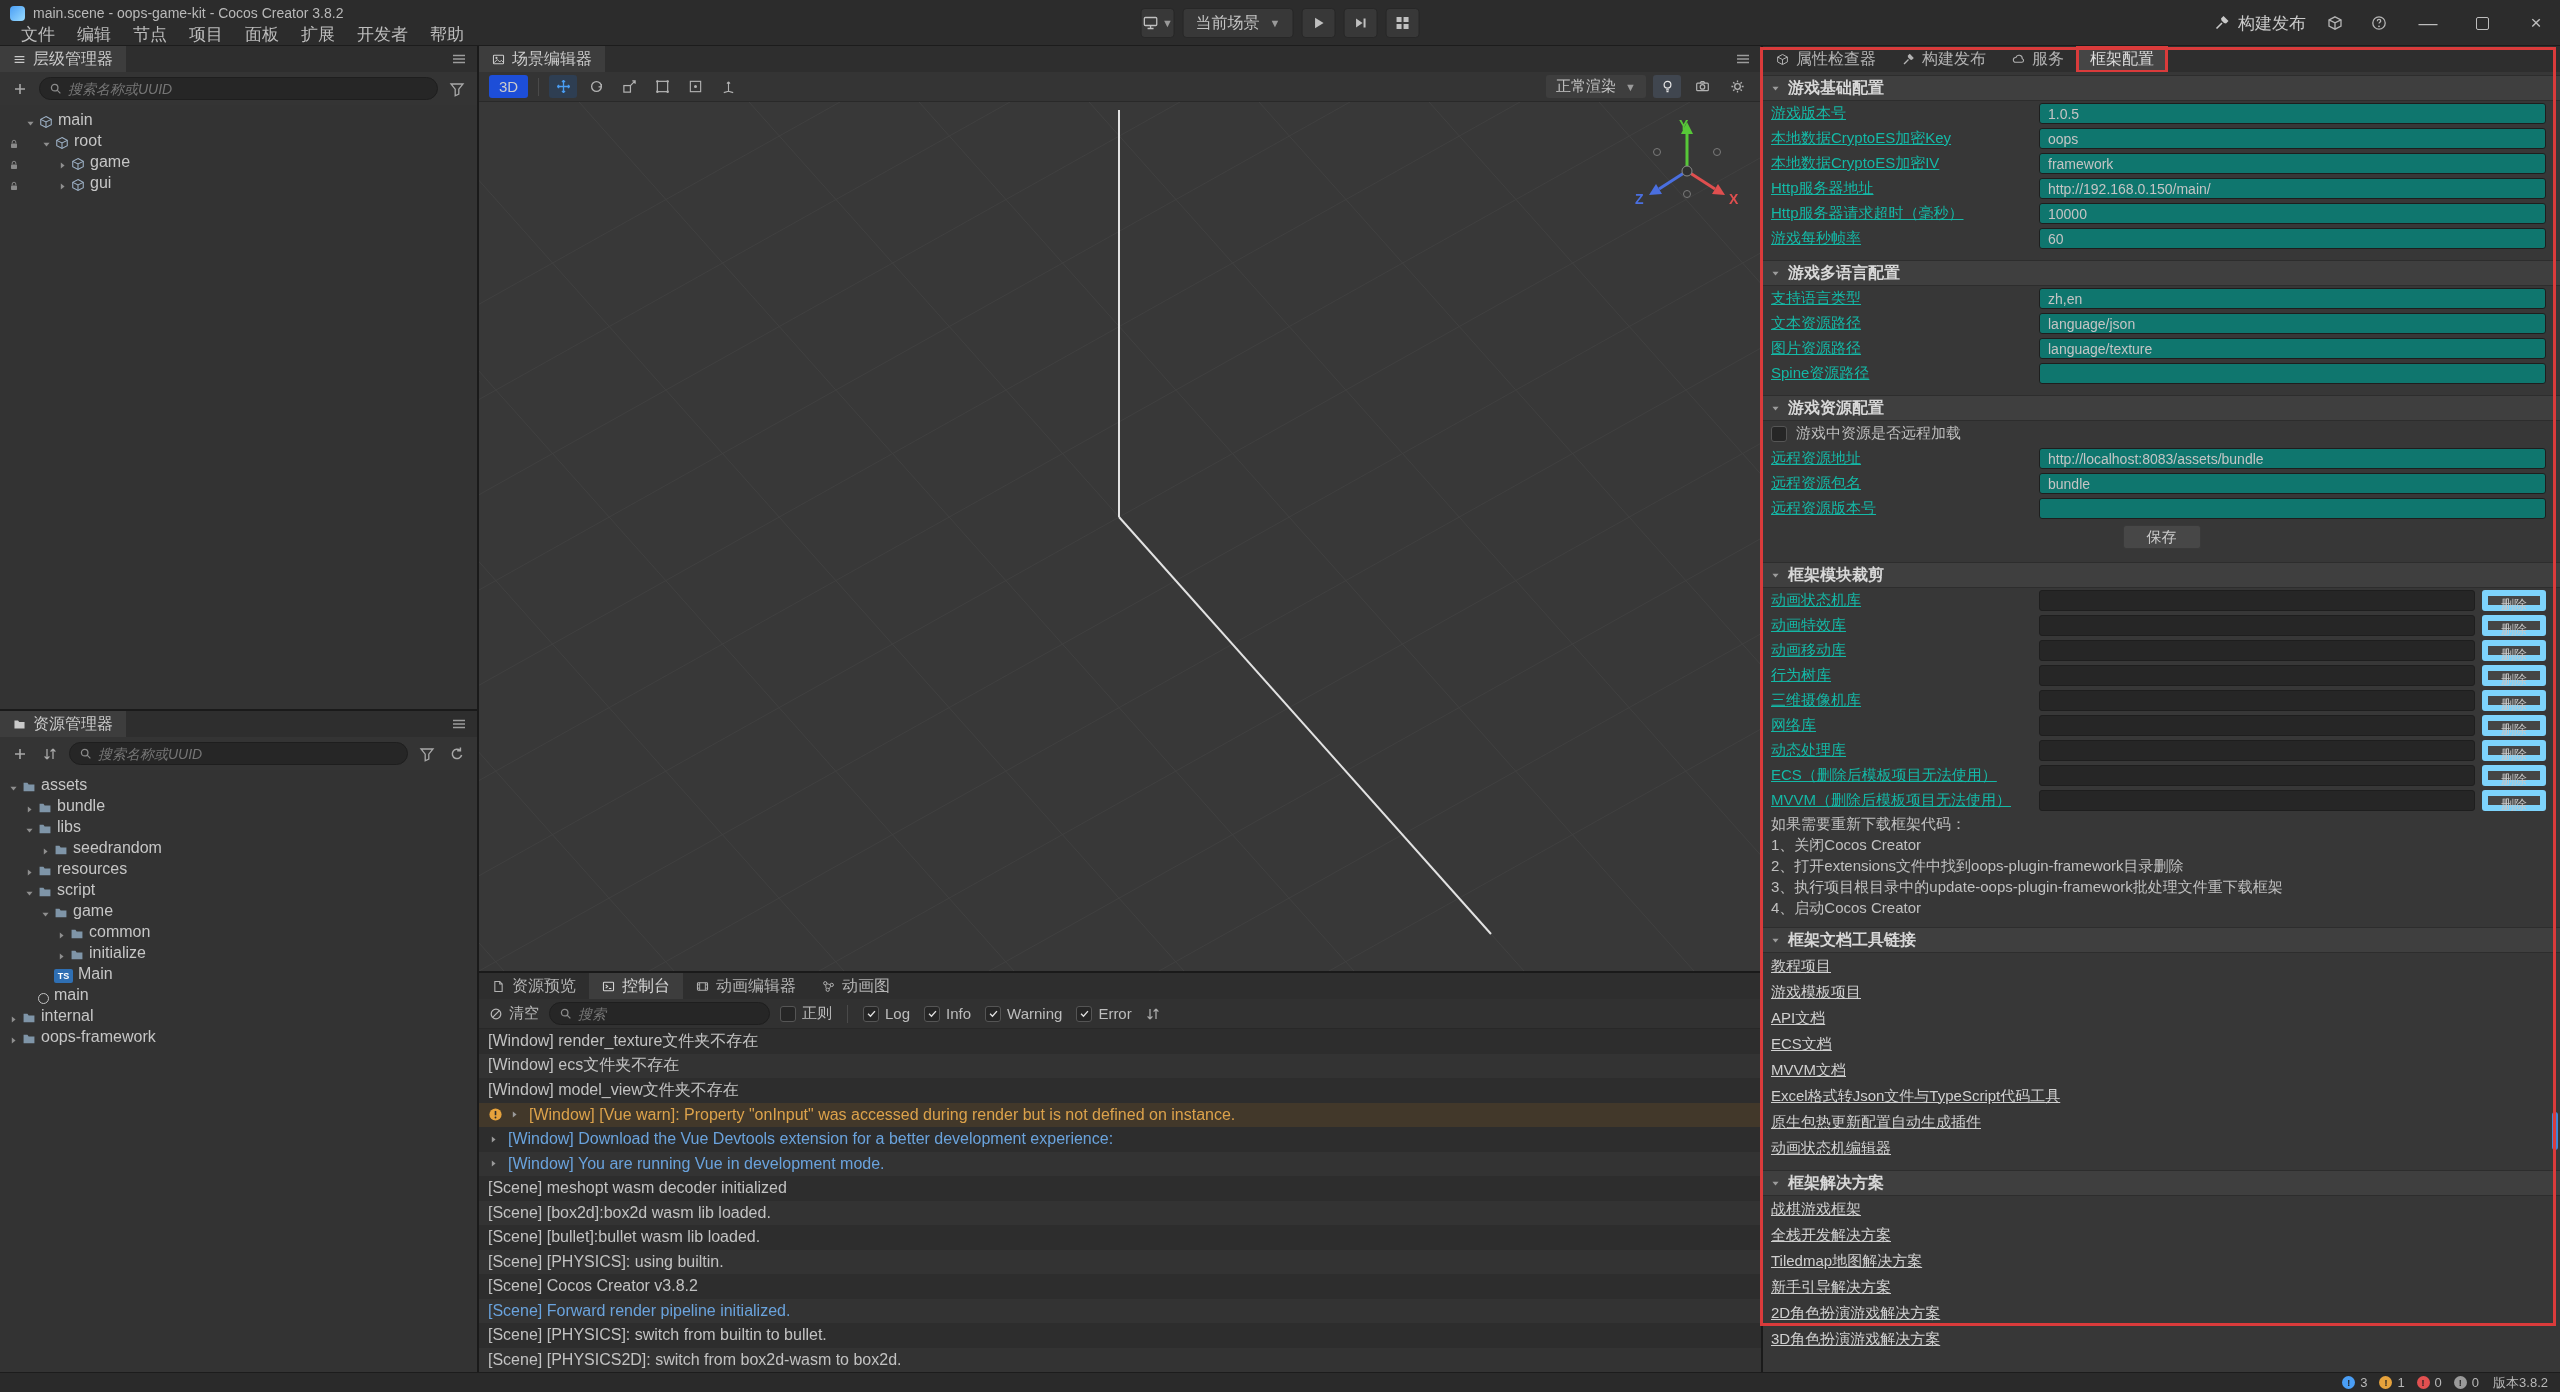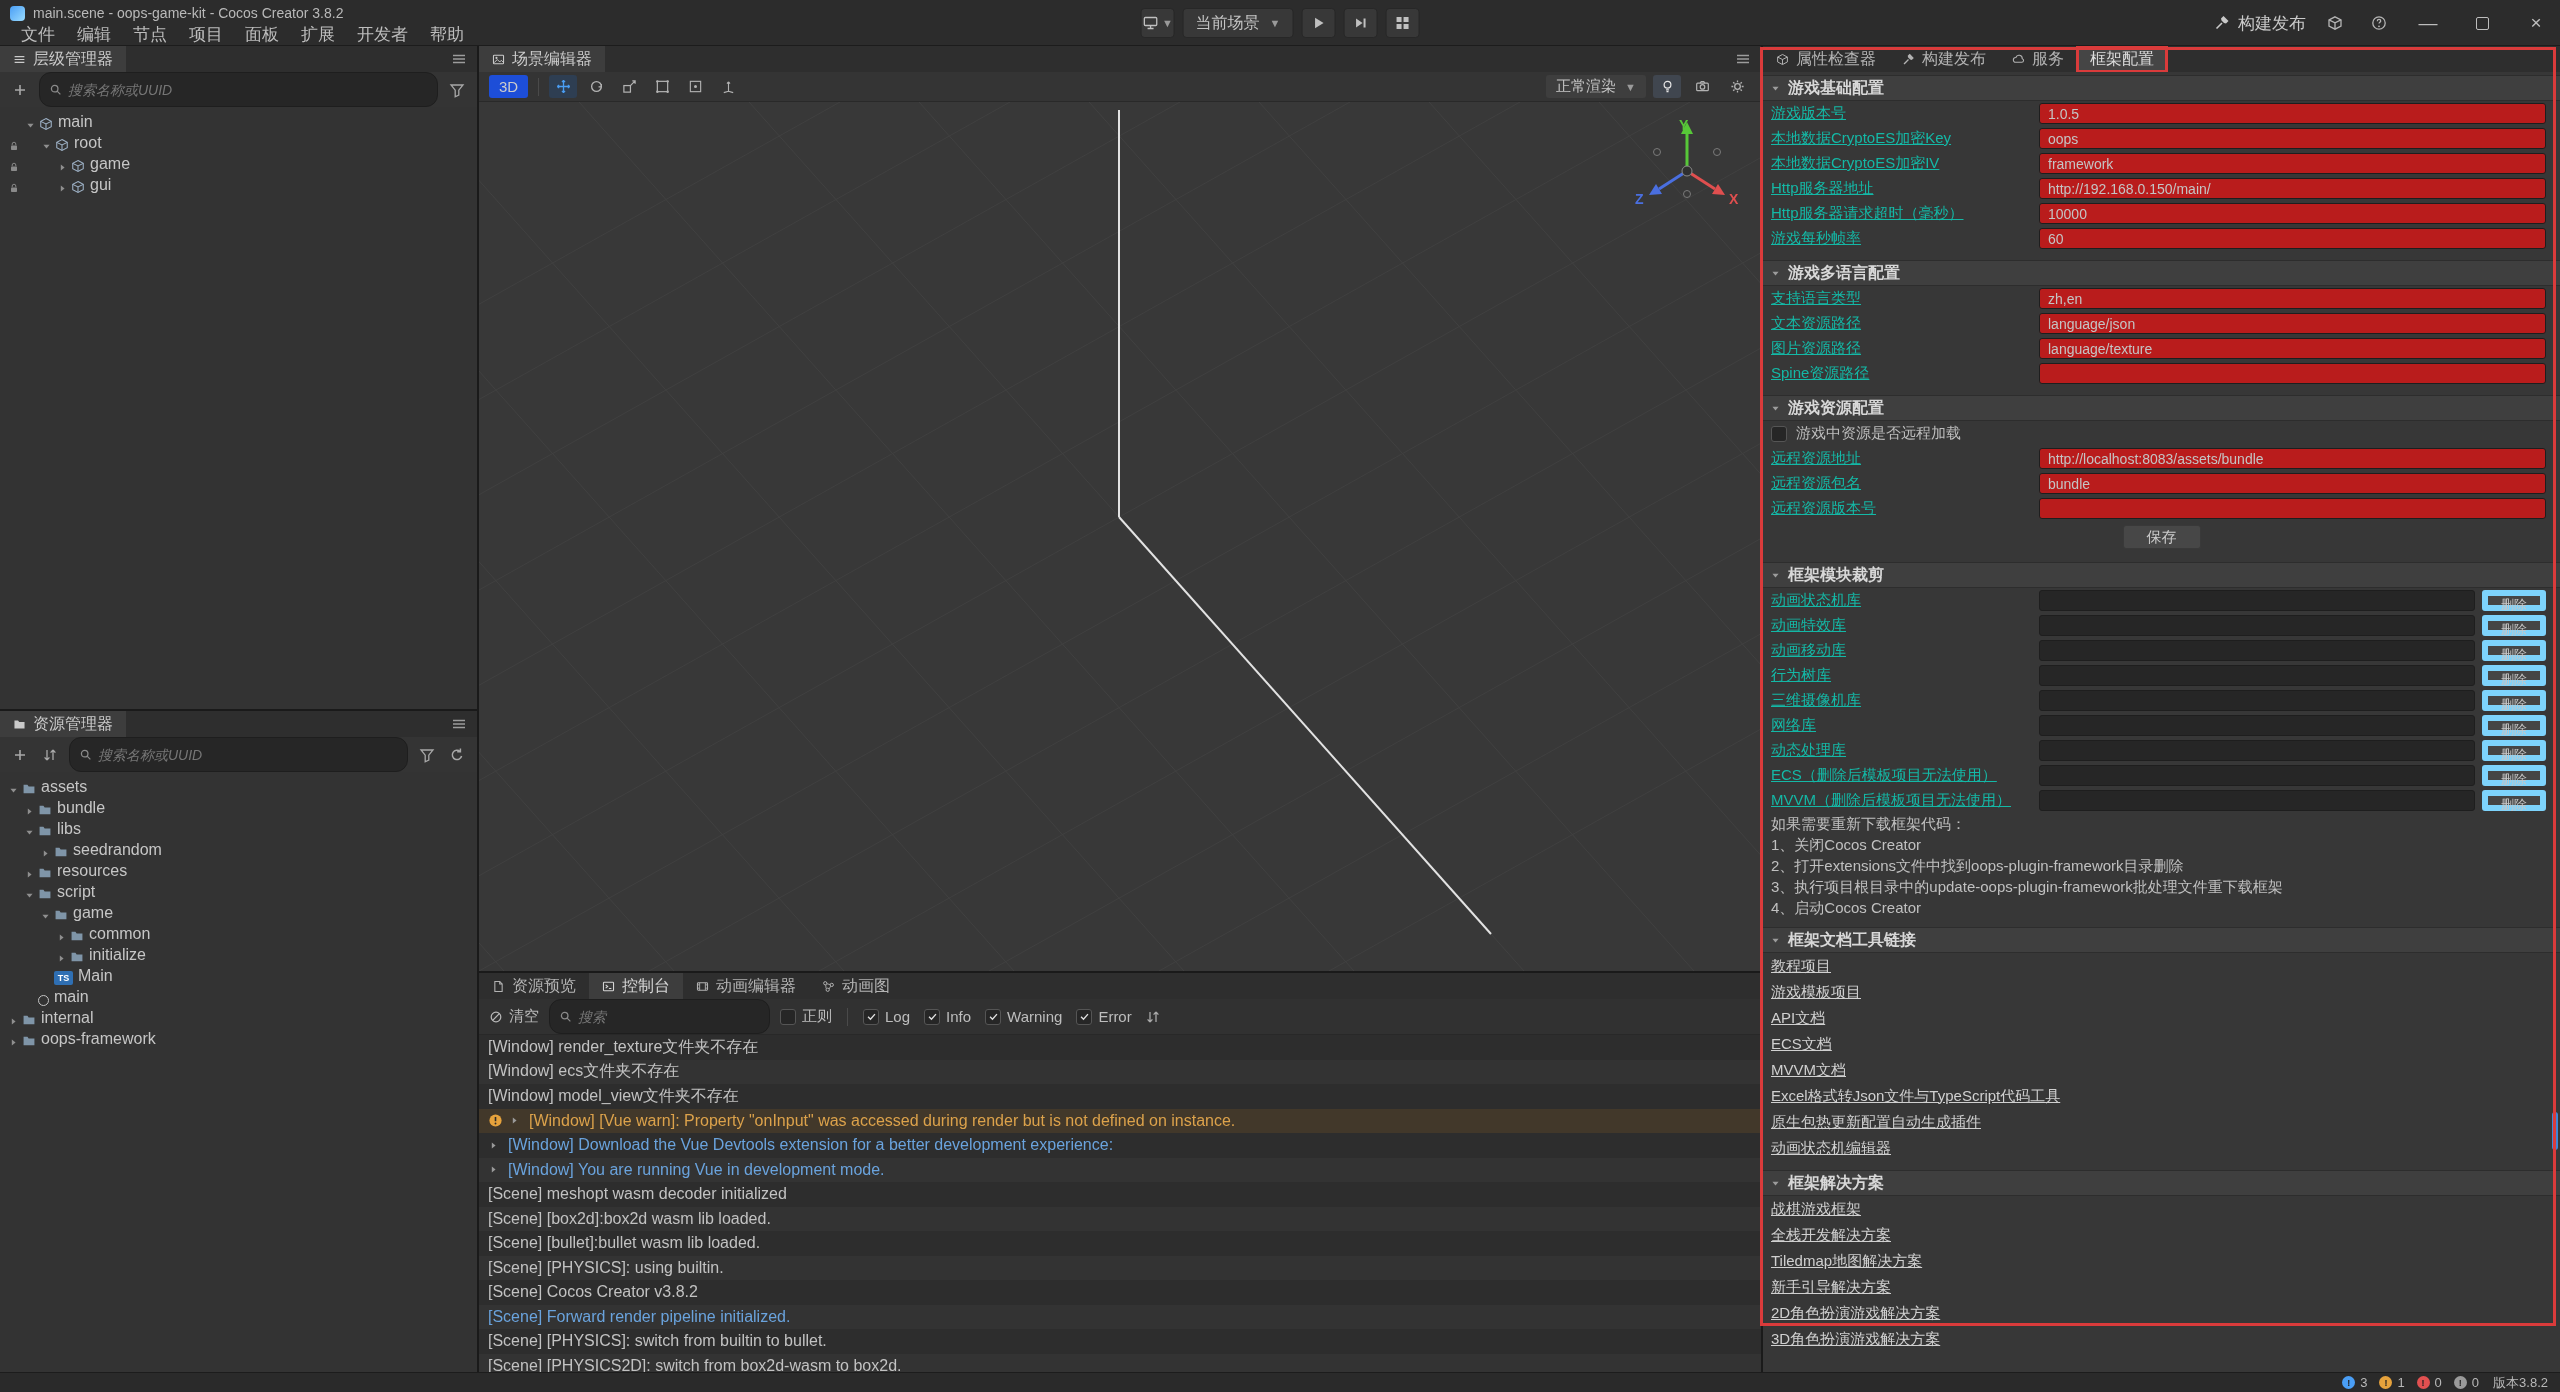--- a/index.html
+++ b/index.html
@@ -36,21 +36,21 @@
   .phead-spacer{flex:1;}
   .phead-menu{display:flex;align-items:center;padding:0 10px;color:#9c9c9c;cursor:pointer;}
 
   .icn{display:inline-flex;align-items:center;justify-content:center;}
   .icn svg{width:16px;height:16px;}
   .icn.sm svg{width:13px;height:13px;}
 
   
   .ptool{flex:0 0 33px;display:flex;align-items:center;gap:8px;padding:0 9px;}
   .toolbtn{display:flex;align-items:center;justify-content:center;width:22px;height:22px;color:#a8a8a8;cursor:pointer;}
-  .search{flex:1;height:35px;background:#262626;border:1px solid #1e1e1e;border-radius:12px;display:flex;align-items:center;gap:6px;padding:0 9px;color:#8a8a8a;}
+  .search{flex:1;height:23px;background:#262626;border:1px solid #1e1e1e;border-radius:12px;display:flex;align-items:center;gap:6px;padding:0 9px;color:#8a8a8a;}
   .search .icn svg{width:13px;height:13px;}
   .search input{flex:1;background:transparent;border:none;outline:none;color:#bbb;font-size:14px;font-style:italic;min-width:0;}
   .search input::placeholder{color:#767676;font-style:italic;}
   .treebody{flex:1;background:#333333;padding-top:3px;overflow:hidden;}
   .trow{display:flex;align-items:flex-end;height:21px;font-size:16px;color:#c6c6c6;padding-left:5px;cursor:pointer;}
   .slot{flex:0 0 17px;width:17px;display:flex;align-items:center;justify-content:center;color:#8f8f8f;}
   .slot svg{width:11px;height:11px;}
   .lockslot{flex:0 0 17px;width:17px;display:flex;align-items:center;justify-content:center;color:#8a8a8a;}
   .lockslot svg{width:12px;height:12px;}
   .node-icn{color:#9fb3c8;}
@@ -98,21 +98,21 @@
 
   
   #insp-body{flex:1;overflow:hidden;background:#373737;padding-top:3px;}
   .sec-head{height:26px;display:flex;align-items:center;gap:7px;padding-left:7px;background:#3f3f3f;margin-top:9px;border-top:1px solid #2d2d2d;border-bottom:1px solid #2d2d2d;cursor:pointer;}
   .sec-head:first-child{margin-top:0;}
   .sec-caret{display:inline-flex;color:#9c9c9c;}
   .sec-caret svg{width:11px;height:11px;}
   .sec-title{font-weight:bold;font-size:16px;color:#d8d8d8;}
   .prow{height:25px;display:flex;align-items:center;padding:0 14px 0 8px;}
   .plabel{flex:0 0 268px;font-size:15px;color:#14b8a6;white-space:nowrap;overflow:hidden;text-decoration:underline;}
-  .pinput{flex:1;height:21px;background:#b91c1c;border:1px solid #1e1e1e;border-radius:3px;color:#c4c4c4;font-size:14px;padding:0 8px;min-width:0;outline:none;}
+  .pinput{flex:1;height:21px;background:#0f766e;border:1px solid #1e1e1e;border-radius:3px;color:#c4c4c4;font-size:14px;padding:0 8px;min-width:0;outline:none;}
   .mstrip{flex:1;height:21px;background:#262626;border:1px solid #1e1e1e;border-radius:3px;}
   .btn{cursor:pointer;}
   .btn.del{flex:0 0 64px;height:21px;margin-left:7px;background:#454545;border:6px solid #7dd3fc;border-radius:3px;color:#c6c6c6;font-size:13px;}
   .save-row{height:32px;display:flex;align-items:center;justify-content:center;}
   .btn.save{width:78px;height:24px;background:#474747;border:1px solid #393939;border-radius:3px;color:#cccccc;font-size:15px;}
   .toggle-label{margin-left:9px;font-size:15px;color:#bdbdbd;}
   .note{padding-left:8px;font-size:15px;color:#c0c0c0;line-height:21px;white-space:nowrap;}
   .linkrow{height:26px;display:flex;align-items:center;padding-left:8px;}
   .doclink{font-size:15px;color:#d0d0d0;text-decoration:underline;cursor:pointer;white-space:nowrap;}
   #insp-scroll-thumb{position:absolute;right:2px;top:1066px;width:6px;height:38px;background:#3f86d6;border-radius:3px;}

